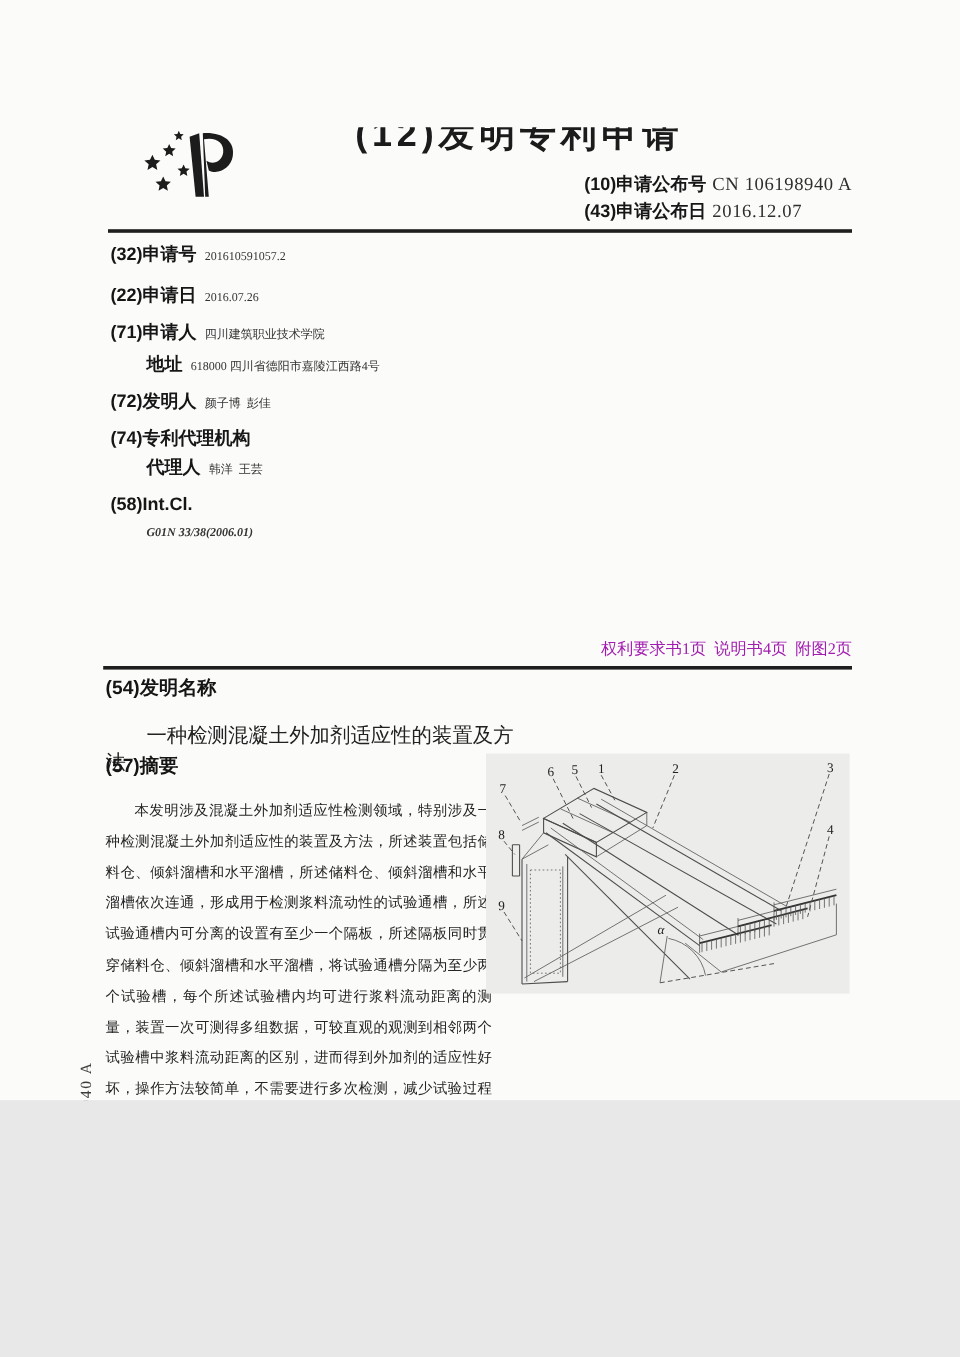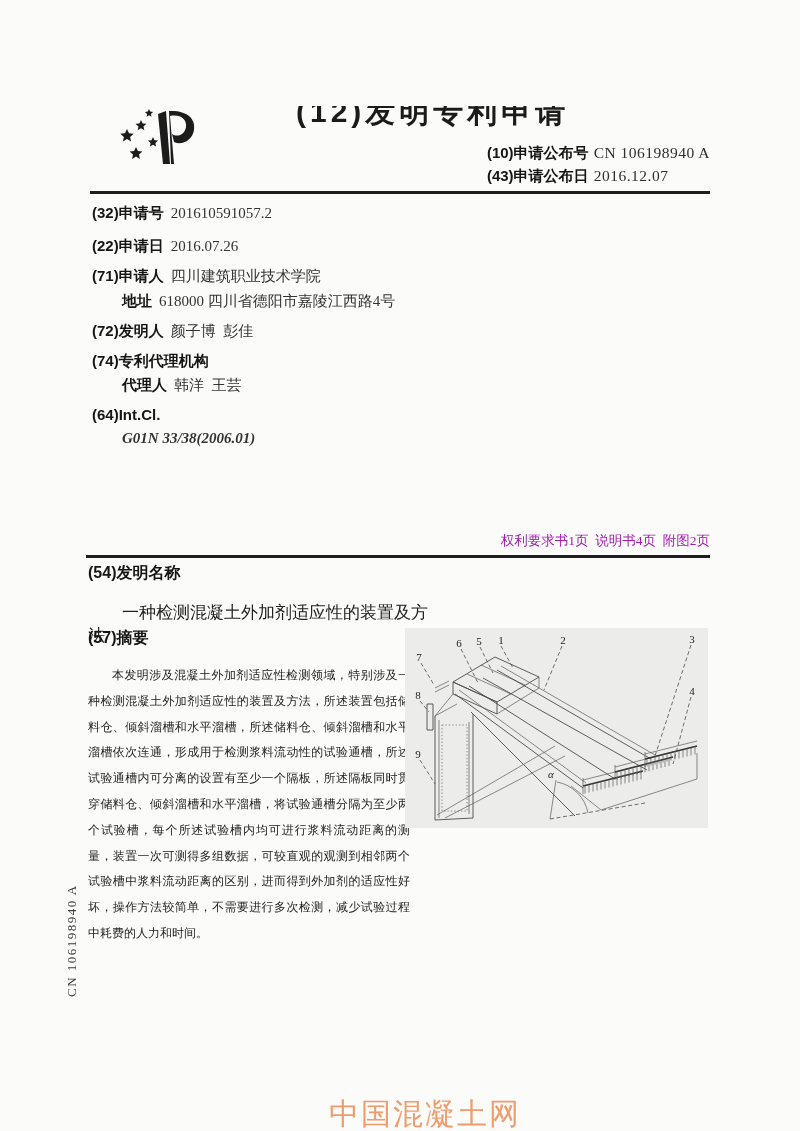--- a/index.html
+++ b/index.html
@@ -1,17 +1,17 @@
 <!DOCTYPE html>
 <html><head>
 <meta charset="utf-8">
 <style>
   html,body{margin:0;padding:0;background:#e8e8e8;}
   .page{
-    position:relative;width:800px;height:1131px;margin:0 auto;
+    position:relative;width:800px;height:917px;margin:0 auto;
     background:#fbfbfa;overflow:hidden;
     font-family:"Liberation Serif","DejaVu Serif",serif;color:#2a2a2a;
   }
   
   .logo{position:absolute;left:112px;top:100px;width:104px;height:86px;}
   .doc-type{
     position:absolute;left:296px;top:106px;height:32px;overflow:hidden;width:300px;
   }
   .doc-type span{
     display:block;margin-top:-14px;
@@ -28,21 +28,21 @@
   .rule{position:absolute;background:#1e1e1e;height:3px;}
   .rule-top{left:90px;top:191px;width:620px;}
   .rule-mid{left:86px;top:555px;width:624px;}
   
   .biblio{position:absolute;left:92px;top:199px;width:420px;}
   .b-row{display:flex;align-items:baseline;line-height:21px;}
   .b-label{
     font-family:"Liberation Sans","DejaVu Sans",sans-serif;font-weight:bold;
     font-size:15px;color:#161616;margin-right:7px;white-space:pre;
   }
-  .b-value{font-size:15px;color:#333;white-space:pre;}
+  .b-value{font-size:10px;color:#333;white-space:pre;}
   .ind{padding-left:30px;}
   .mt-lg{margin-top:11px;} .mt-md{margin-top:8px;} .mt-sm{margin-top:3px;}
   .ipc .b-value{font-style:italic;font-weight:bold;text-align:center;}
   
   .pages-info{
     position:absolute;right:90px;top:532px;font-size:13.5px;color:#a21caf;white-space:pre;
   }
   
   .sec-label{
     position:absolute;font-family:"Liberation Sans","DejaVu Sans",sans-serif;
@@ -135,21 +135,21 @@
       <span class="b-value">颜子博  彭佳</span>
     </div>
     <div class="b-row mt-md">
       <span class="b-label">(74)专利代理机构</span>
     </div>
     <div class="b-row ind mt-sm">
       <span class="b-label">代理人</span>
       <span class="b-value">韩洋  王芸</span>
     </div>
     <div class="b-row mt-md">
-      <span class="b-label">(64)Int.Cl.</span>
+      <span class="b-label">(58)Int.Cl.</span>
     </div>
     <div class="b-row ind mt-sm ipc">
       <span class="b-value">G01N 33/38(2006.01)</span>
     </div>
   </div>
 
   <div class="pages-info">权利要求书1页  说明书4页  附图2页</div>
   <div class="rule rule-mid"></div>
 
   <div class="sec-label lbl-54">(54)发明名称</div>

